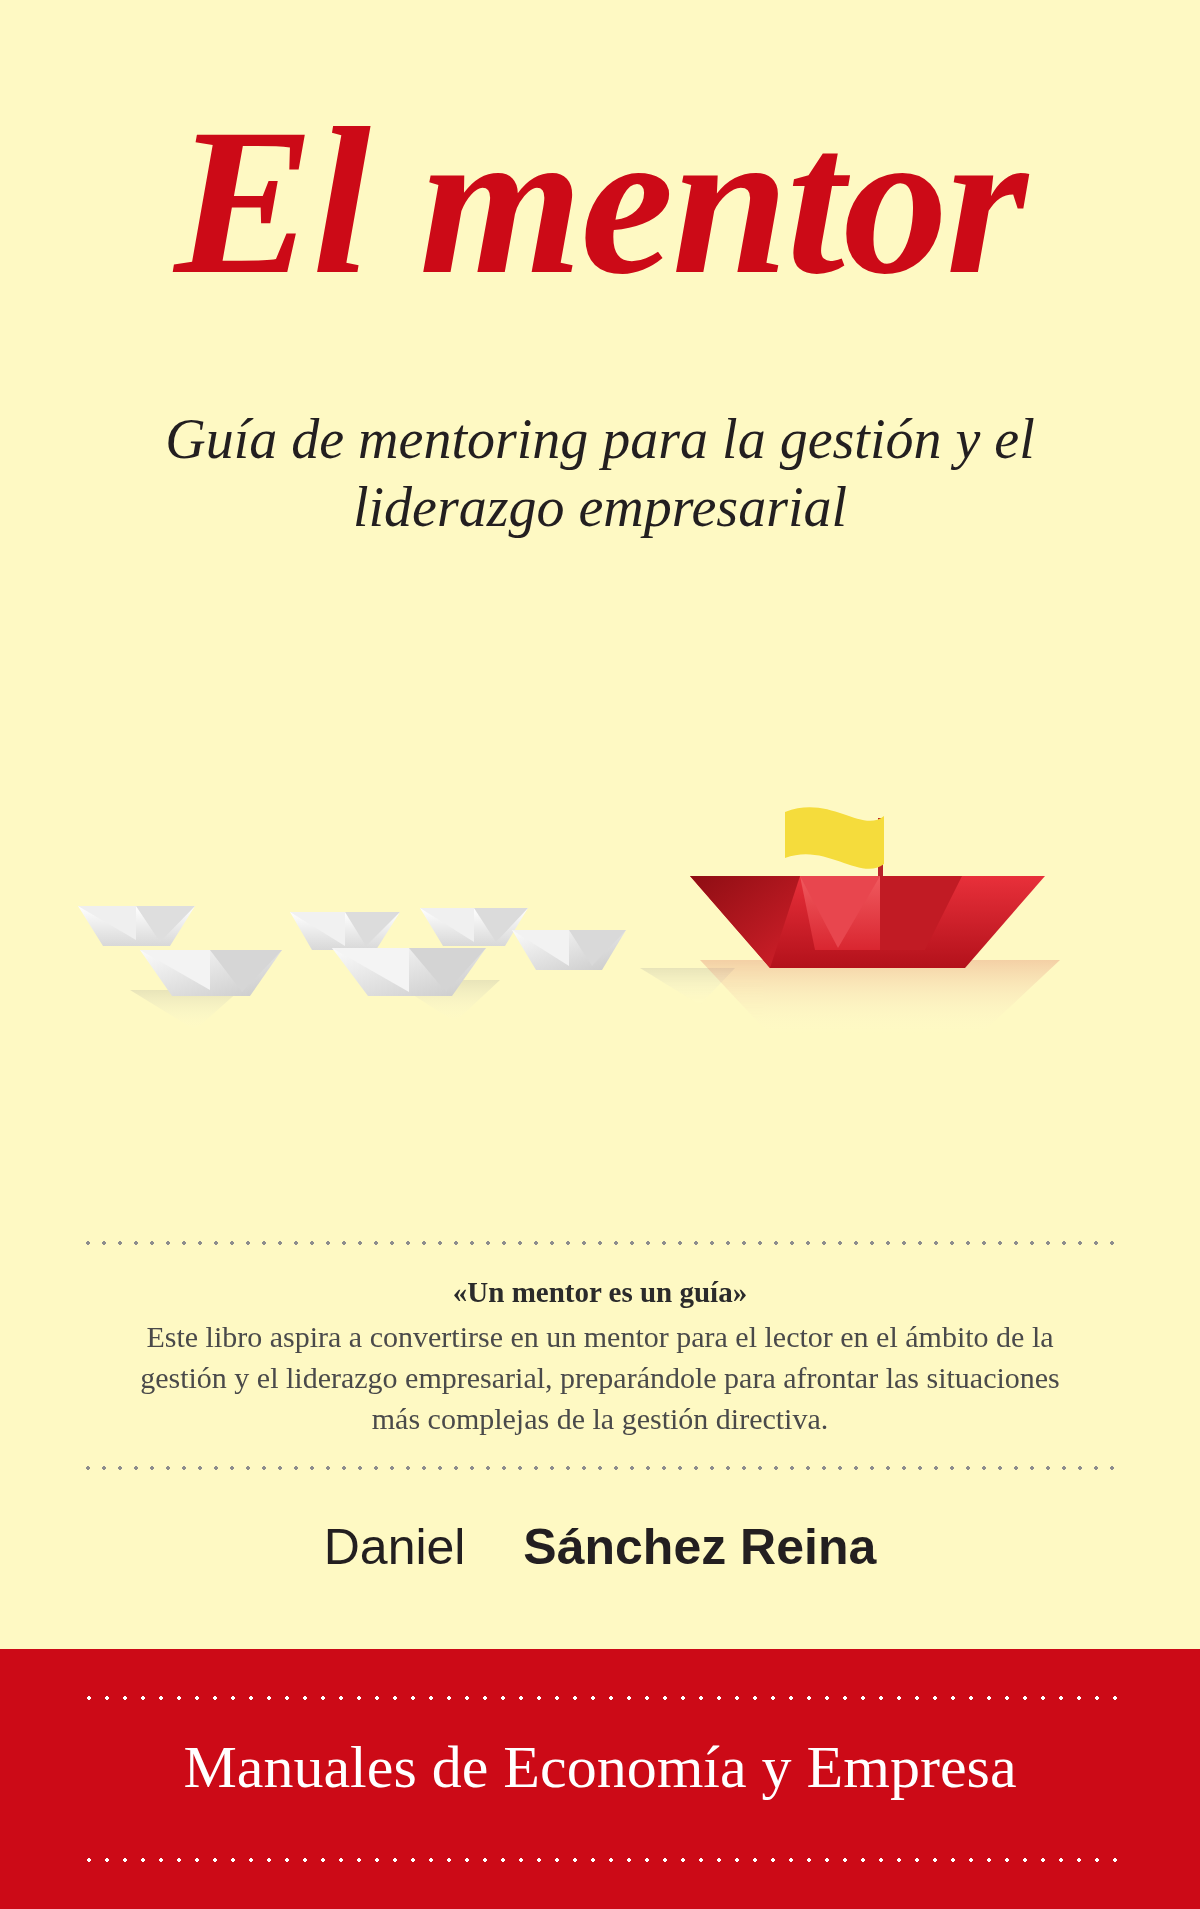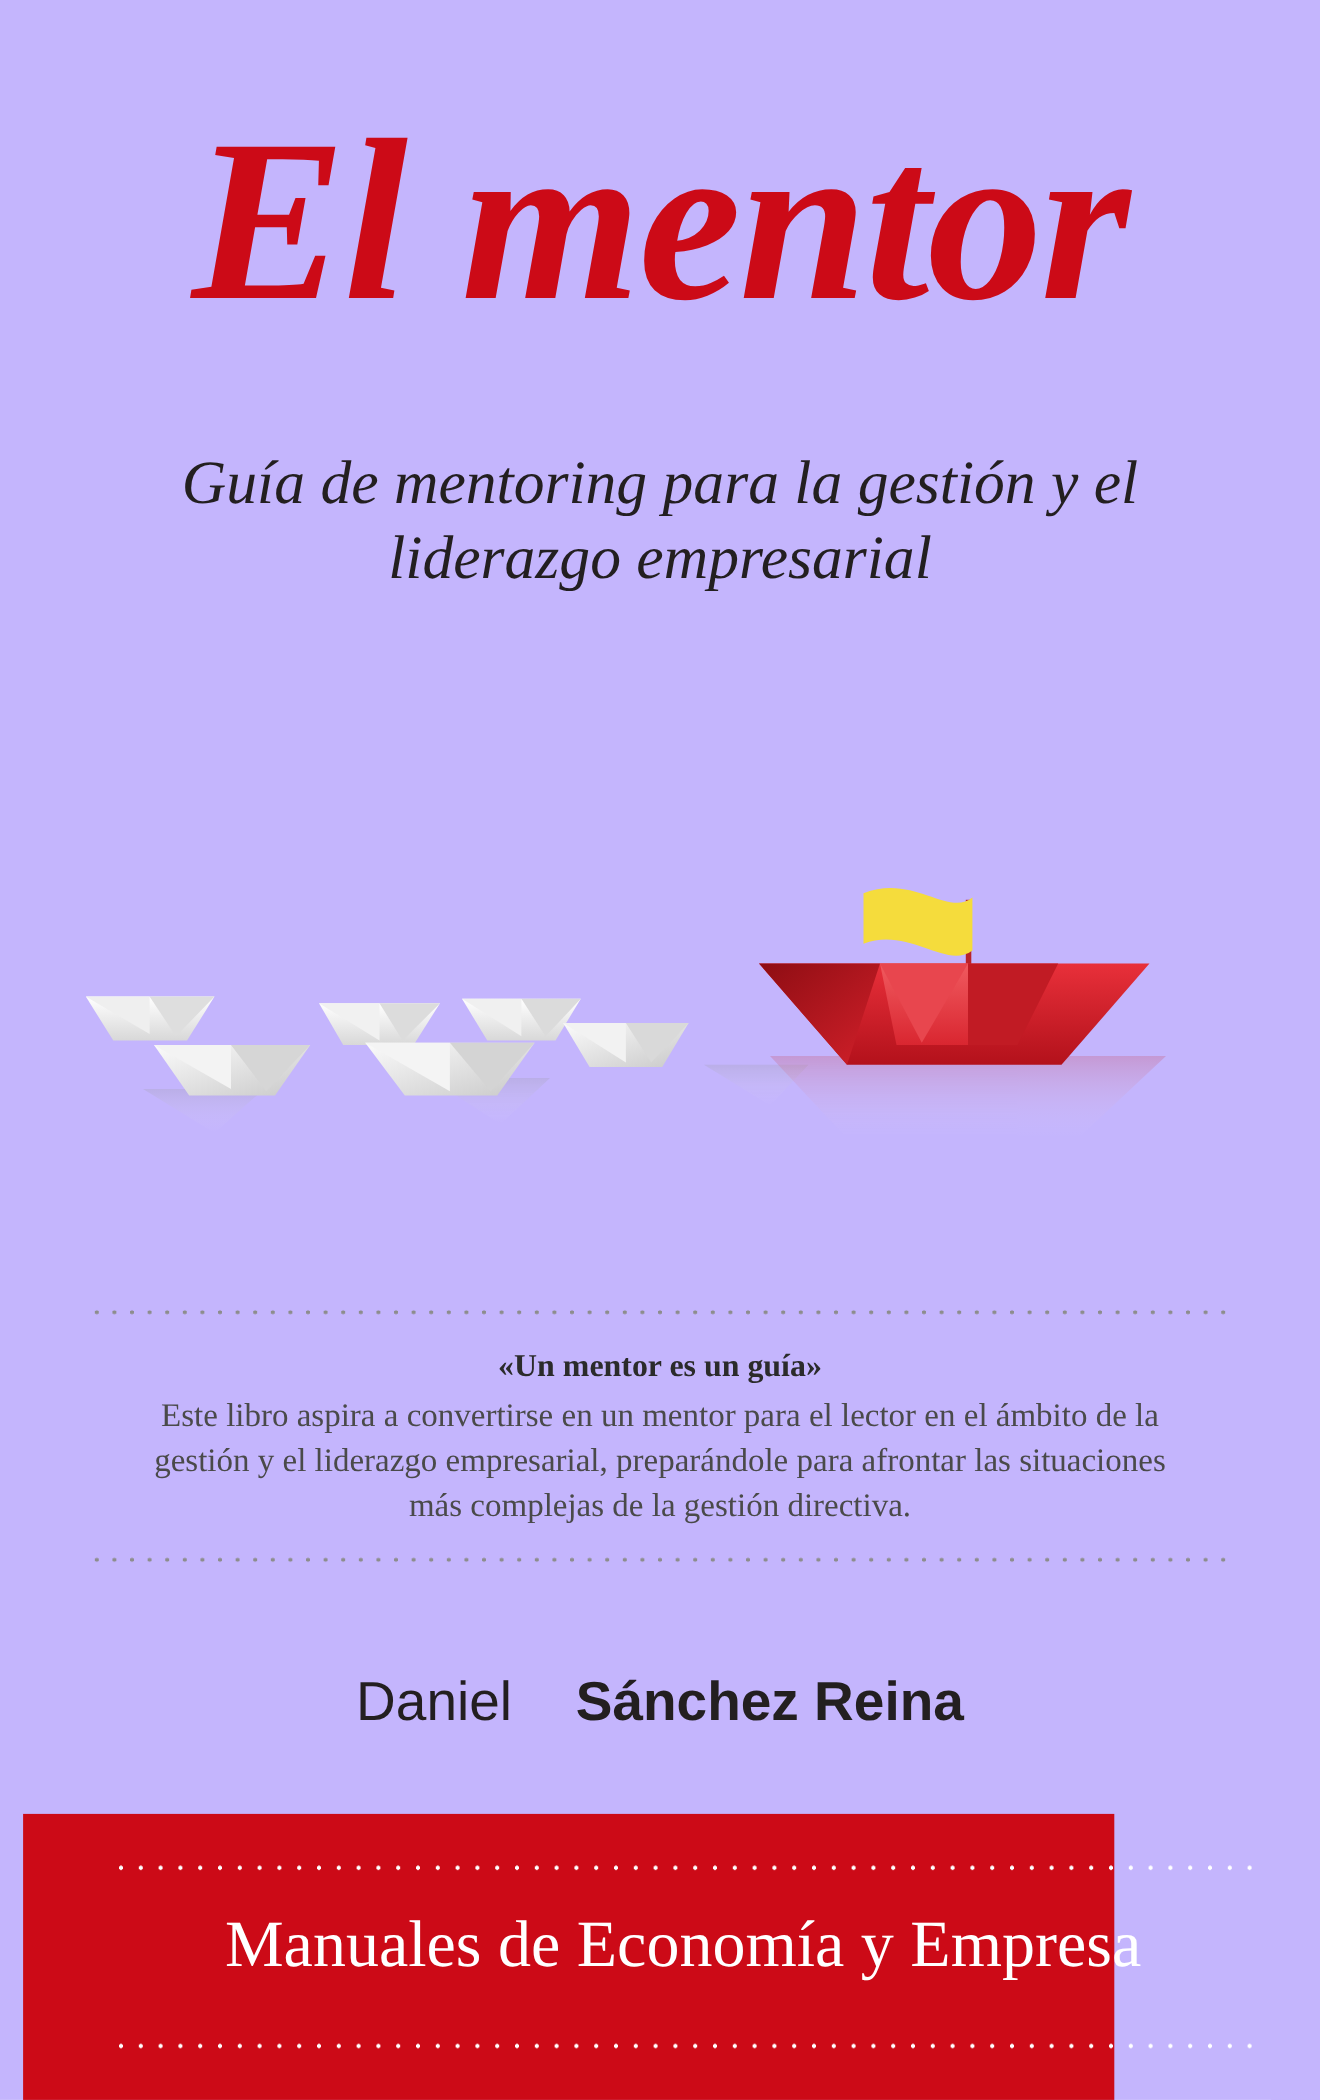--- a/index.html
+++ b/index.html
@@ -10,21 +10,21 @@
     width: 1200px;
     height: 1909px;
     background: #ffffff;
     font-family: "Liberation Serif", serif;
     overflow: hidden;
   }
   .cover {
     position: relative;
     width: 1200px;
     height: 1909px;
-    background: #c4b5fd;
+    background: #fef9c3;
     box-sizing: border-box;
     overflow: hidden;
   }
 
   
   .title {
     position: absolute;
     top: 96px;
     left: 0;
     width: 1200px;
@@ -57,21 +57,21 @@
     position: absolute;
     top: 800px;
     left: 0;
     width: 1200px;
     height: 400px;
   }
 
   
   .blurb-wrap {
     position: absolute;
-    top: 1190px;
+    top: 1240px;
     left: 80px;
     width: 1040px;
   }
   .dotted-rule {
     width: 100%;
     height: 6px;
     background-image: radial-gradient(circle, #8d8d8d 1.6px, rgba(255,255,255,0) 1.9px);
     background-size: 16px 6px;
     background-repeat: repeat-x;
     background-position: 0 center;
@@ -106,24 +106,23 @@
     color: #231f20;
   }
   .author b { font-weight: bold; margin-left: 44px; }
   .author .light { font-weight: normal; }
 
   
   .band {
     position: absolute;
     left: 0;
     bottom: 0;
-    width: 992px;
+    width: 1200px;
     height: 260px;
     background: #cc0a17;
-    margin-left: 21px;
   }
   .band-dots {
     position: absolute;
     left: 80px;
     width: 1040px;
     height: 6px;
     background-image: radial-gradient(circle, #ffffff 1.7px, rgba(255,255,255,0) 2.1px);
     background-size: 18px 6px;
     background-repeat: repeat-x;
   }

